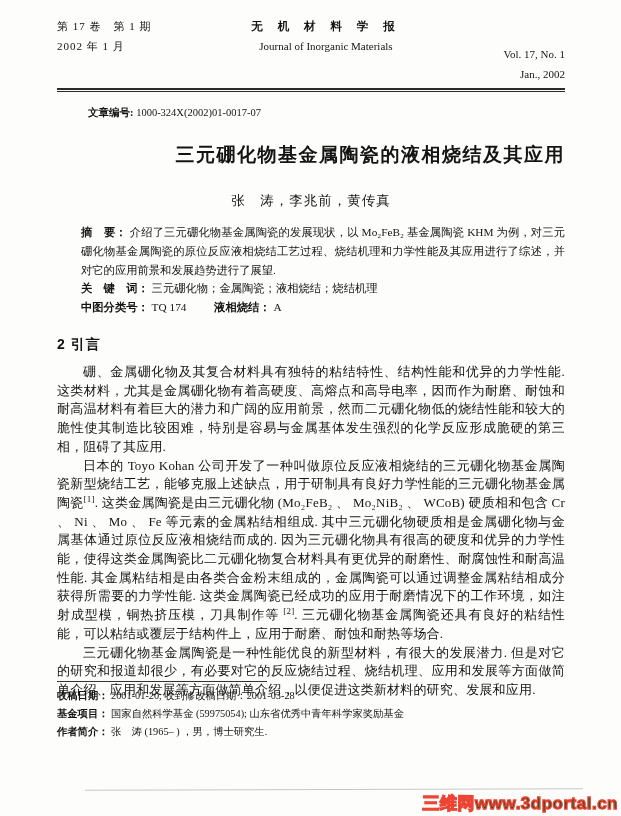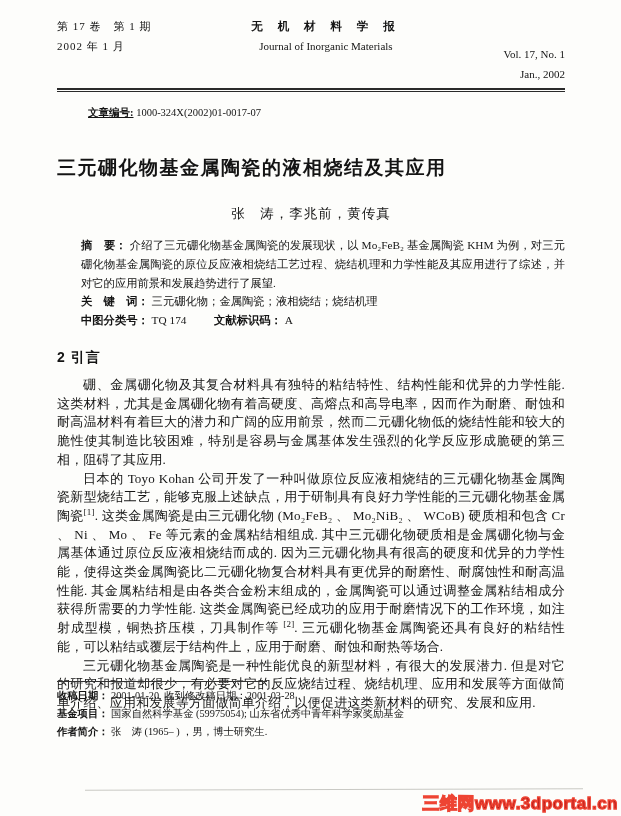--- a/index.html
+++ b/index.html
@@ -36,24 +36,24 @@
     height: 4px;
     border-top: 2px solid #2a2a2a;
     border-bottom: 1px solid #2a2a2a;
   }
 
   
   .article-no {
     margin: 14px 0 0 31px;
     font-size: 10.5px;
   }
-  .article-no .lbl { font-weight: bold; text-decoration: underline; }
+  .article-no .lbl { font-weight: bold; }
   .paper-title {
-    margin-top: 35px;
-    text-align: left;
+    margin-top: 22px;
+    text-align: right;
     font-size: 19px;
     font-weight: bold;
     letter-spacing: 1.5px;
   }
   .authors {
     margin-top: 24px;
     text-align: center;
     font-size: 13.5px;
     letter-spacing: 1px;
   }
@@ -122,21 +122,21 @@
     transform: rotate(-0.15deg);
   }
   .watermark {
     position: absolute;
     right: 3px;
     bottom: 1px;
     font-family: "Liberation Sans", "DejaVu Sans", sans-serif;
     font-weight: bold;
     font-size: 17px;
     letter-spacing: 0.5px;
-    color: #b91c1c;
+    color: #14532d;
     -webkit-text-stroke: 1.3px #ee4433;
     text-shadow: 0 0 1px #f99;
     white-space: nowrap;
   }
 </style>
 </head>
 <body>
 
 <div class="page">
   <div class="content">
@@ -174,21 +174,21 @@
         <span>介绍了三元硼化物基金属陶瓷的发展现状，以 Mo₂FeB₂ 基金属陶瓷 KHM 为例，对三元硼化物基金属陶瓷的原位反应液相烧结工艺过程、烧结机理和力学性能及其应用进行了综述，并对它的应用前景和发展趋势进行了展望.</span>
       </div>
       <div class="meta-line">
         <span class="lbl">关　键　词：</span>
         <span>三元硼化物；金属陶瓷；液相烧结；烧结机理</span>
       </div>
       <div class="meta-line">
         <span class="lbl">中图分类号：</span>
         <span>TQ 174</span>
         <span class="sep"></span>
-        <span class="lbl">文献标识码：</span>
+        <span class="lbl">液相烧结：</span>
         <span>A</span>
       </div>
     </div>
 
     <h2 class="section-heading">2  引言</h2>
 
     <div class="body-text">
       <p>硼、金属硼化物及其复合材料具有独特的粘结特性、结构性能和优异的力学性能. 这类材料，尤其是金属硼化物有着高硬度、高熔点和高导电率，因而作为耐磨、耐蚀和耐高温材料有着巨大的潜力和广阔的应用前景，然而二元硼化物低的烧结性能和较大的脆性使其制造比较困难，特别是容易与金属基体发生强烈的化学反应形成脆硬的第三相，阻碍了其应用.</p>
       <p>日本的 Toyo Kohan 公司开发了一种叫做原位反应液相烧结的三元硼化物基金属陶瓷新型烧结工艺，能够克服上述缺点，用于研制具有良好力学性能的三元硼化物基金属陶瓷<sup>[1]</sup>. 这类金属陶瓷是由三元硼化物 (Mo₂FeB₂ 、 Mo₂NiB₂ 、 WCoB) 硬质相和包含 Cr 、 Ni 、 Mo 、 Fe 等元素的金属粘结相组成. 其中三元硼化物硬质相是金属硼化物与金属基体通过原位反应液相烧结而成的. 因为三元硼化物具有很高的硬度和优异的力学性能，使得这类金属陶瓷比二元硼化物复合材料具有更优异的耐磨性、耐腐蚀性和耐高温性能. 其金属粘结相是由各类合金粉末组成的，金属陶瓷可以通过调整金属粘结相成分获得所需要的力学性能. 这类金属陶瓷已经成功的应用于耐磨情况下的工作环境，如注射成型模，铜热挤压模，刀具制作等 <sup>[2]</sup>. 三元硼化物基金属陶瓷还具有良好的粘结性能，可以粘结或覆层于结构件上，应用于耐磨、耐蚀和耐热等场合.</p>
       <p>三元硼化物基金属陶瓷是一种性能优良的新型材料，有很大的发展潜力. 但是对它的研究和报道却很少，有必要对它的反应烧结过程、烧结机理、应用和发展等方面做简单介绍、应用和发展等方面做简单介绍，以便促进这类新材料的研究、发展和应用.</p>

